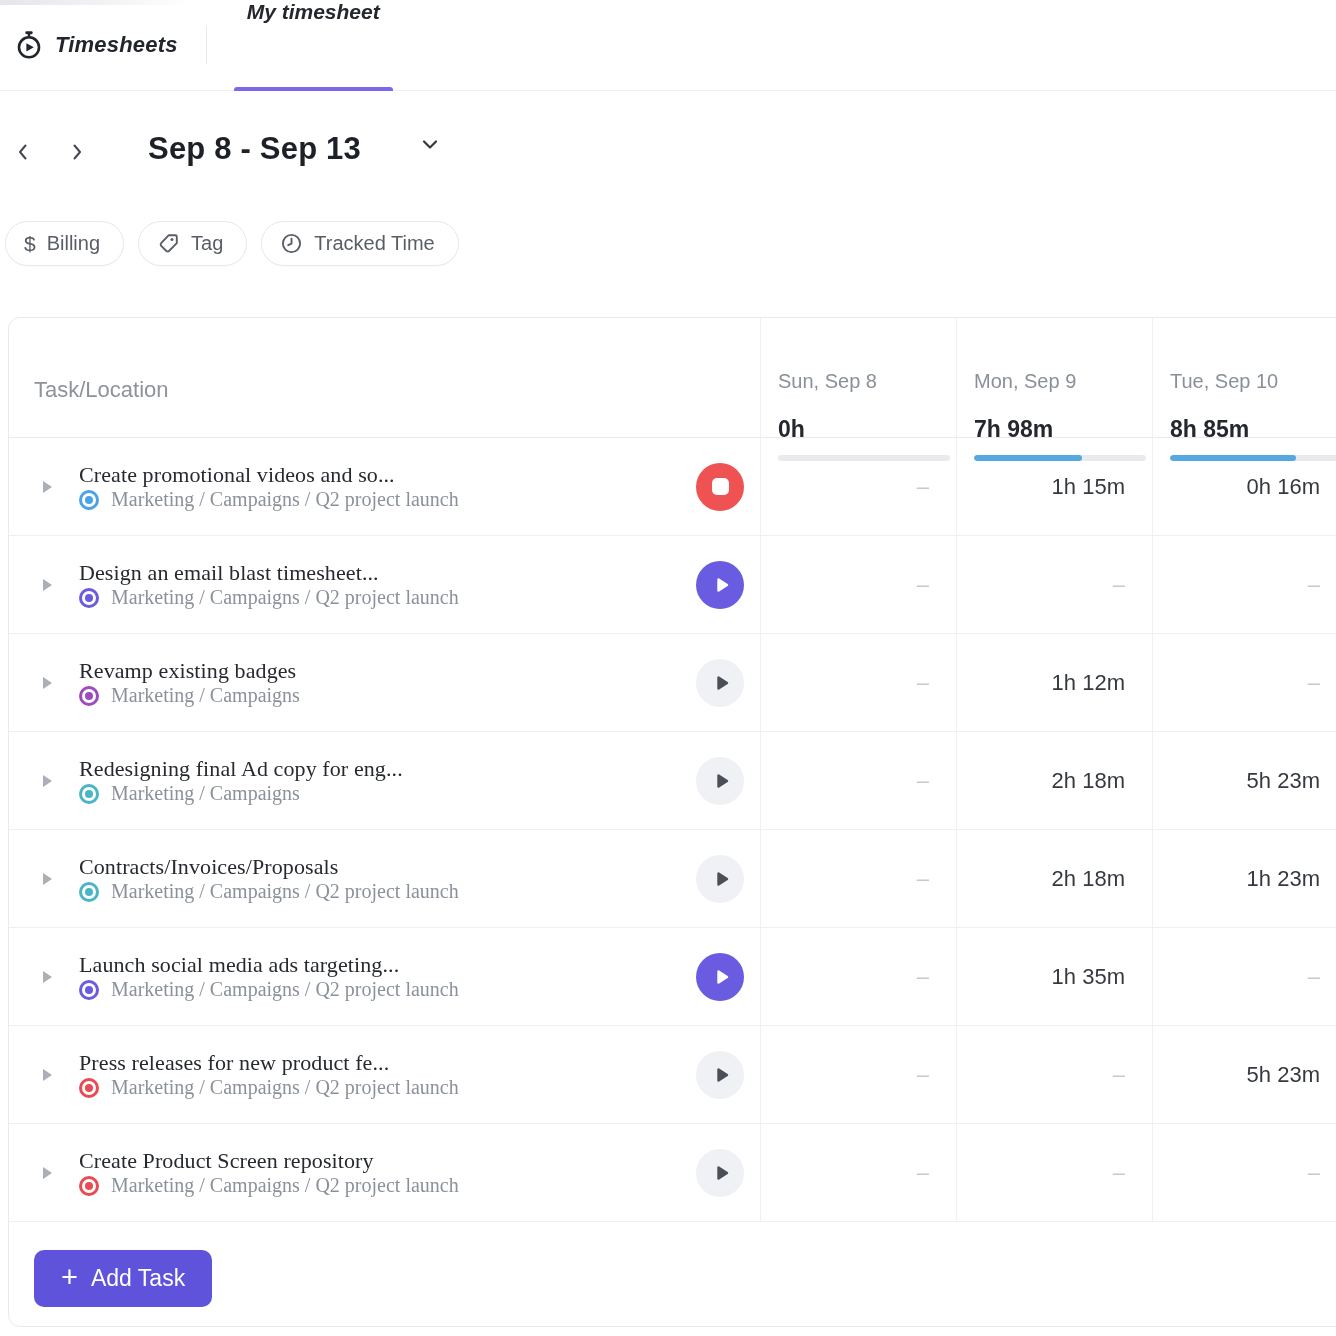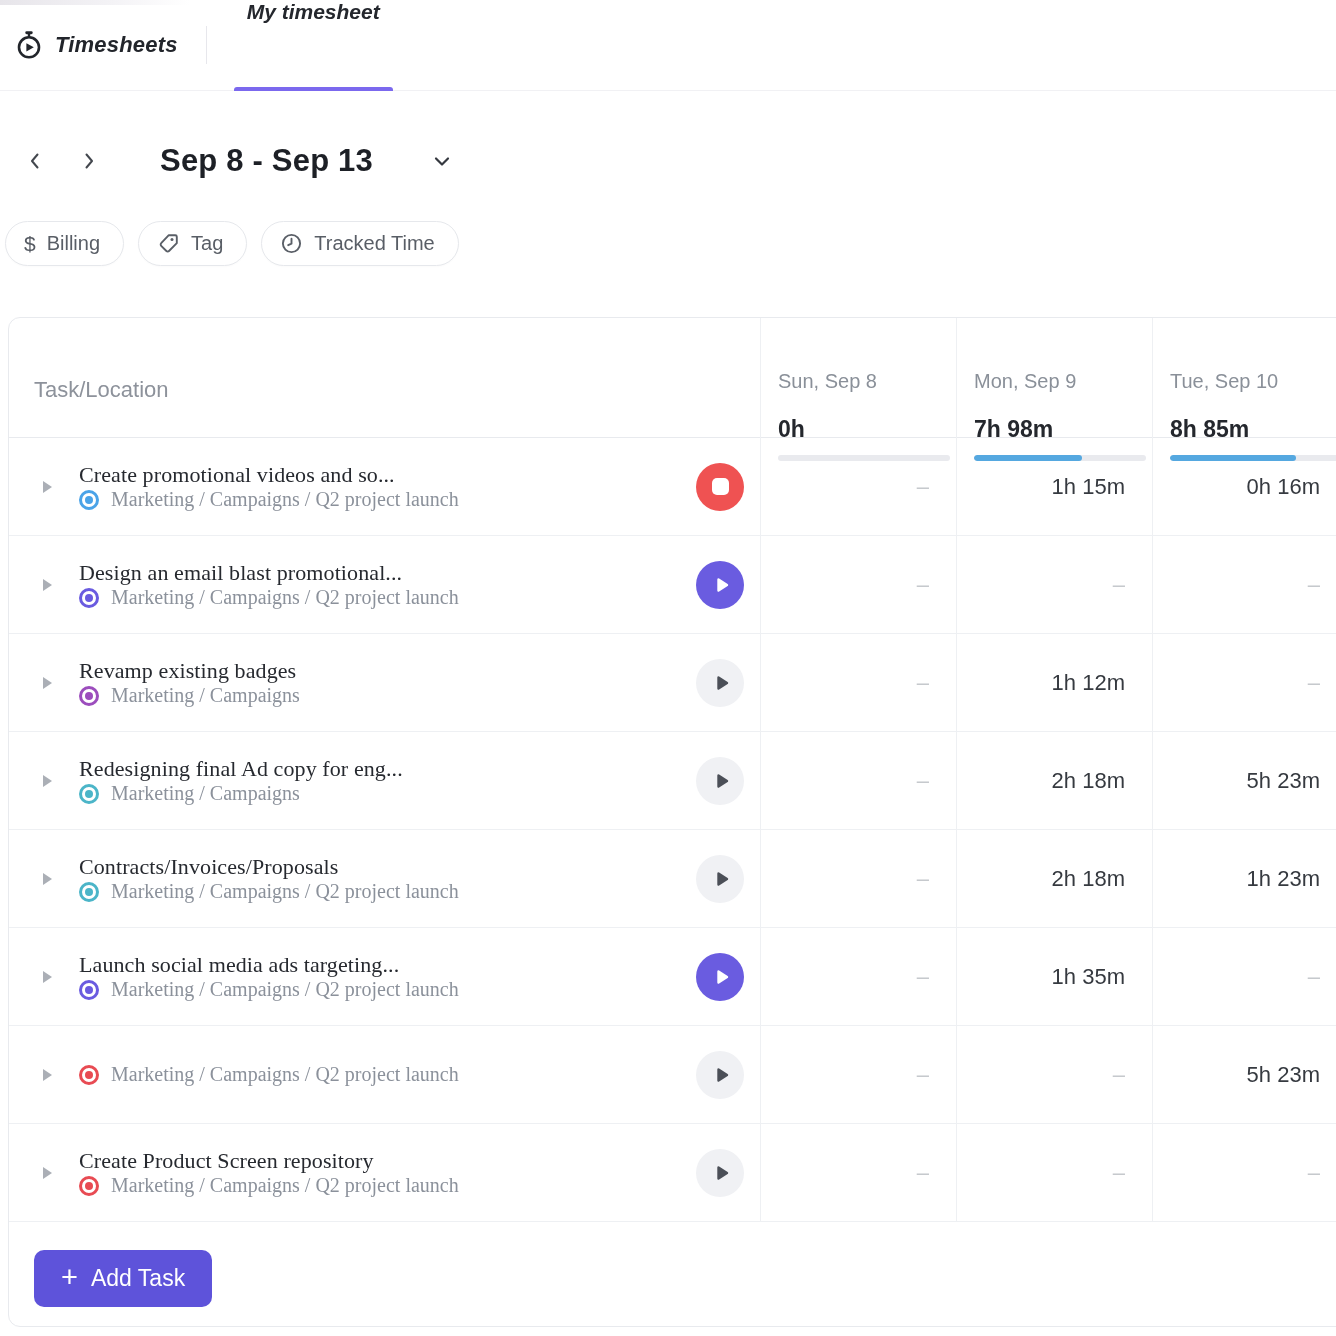--- a/index.html
+++ b/index.html
@@ -19,21 +19,21 @@
   .nav-divider { width:1px; height:38px; background:#e7e7ec; margin:0 27px 0 28px; }
   .tabs { display:flex; height:91px; }
   .tab { position:relative; padding:0 13px; display:flex; 
     font-size:21px; color:#8b8f98; cursor:pointer; margin-right:6px; }
   .tab.active { color:#24272d; font-weight:700; }
   .tab .underline { position:absolute; left:0; right:0; bottom:0; height:4px;
     background:var(--accent); border-radius:3px 3px 0 0; display:none; }
   .tab.active .underline { display:block; }
 
   
-  .date-row { display:flex; align-items:center; padding:40px 0 0 14px; height:100px; }
+  .date-row { display:flex; align-items:flex-start; padding:40px 0 0 2px; height:100px; }
   .chev-btn { width:42px; height:42px; border:none; background:transparent;
     display:flex; align-items:center; justify-content:center; cursor:pointer; }
   .date-title { font-size:31px; font-weight:700; color:#1d2026; margin-left:50px; letter-spacing:.2px; }
   .date-caret { margin-left:56px; display:flex; align-items:center; cursor:pointer; background:none; border:none; }
 
   
   .chips { display:flex; gap:14px; padding:30px 0 0 5px; }
   .chip { height:45px; display:inline-flex; align-items:center; gap:11px;
     padding:0 23px 0 18px; border:1px solid #e6e8ec; border-radius:23px;
     background:#fff; font-size:20px; color:#595e66; cursor:pointer;
@@ -196,21 +196,21 @@
     </div>
     <div class="cell val empty">–</div>
     <div class="cell val">1h 15m</div>
     <div class="cell val">0h 16m</div>
   </div>
 
   <div class="row">
     <div class="cell task">
       <span class="caret"></span>
       <div>
-        <div class="task-title">Design an email blast promotional...</div>
+        <div class="task-title">Design an email blast timesheet...</div>
         <div class="task-loc">
           <span class="status-dot" style="--c: #6a5be0;"></span>
           <span class="loc-text">Marketing / Campaigns / Q2 project launch</span>
         </div>
       </div>
       <button class="timer active">
         <svg width="22" height="22" viewBox="0 0 22 22">
             <path d="M7.5 5.5 L16 11 L7.5 16.5 Z" fill="#fff" stroke="#fff" stroke-width="2.4" stroke-linejoin="round"></path>
           </svg>
       </button>
@@ -301,20 +301,21 @@
     </div>
     <div class="cell val empty">–</div>
     <div class="cell val">1h 35m</div>
     <div class="cell val empty">–</div>
   </div>
 
   <div class="row">
     <div class="cell task">
       <span class="caret"></span>
       <div>
+        <div class="task-title">Press releases for new product fe...</div>
         <div class="task-loc">
           <span class="status-dot" style="--c: #e84b53;"></span>
           <span class="loc-text">Marketing / Campaigns / Q2 project launch</span>
         </div>
       </div>
       <button class="timer idle">
         <svg width="22" height="22" viewBox="0 0 22 22">
             <path d="M7.5 5.5 L16 11 L7.5 16.5 Z" fill="#4b4f57" stroke="#4b4f57" stroke-width="2.4" stroke-linejoin="round"></path>
           </svg>
       </button>

